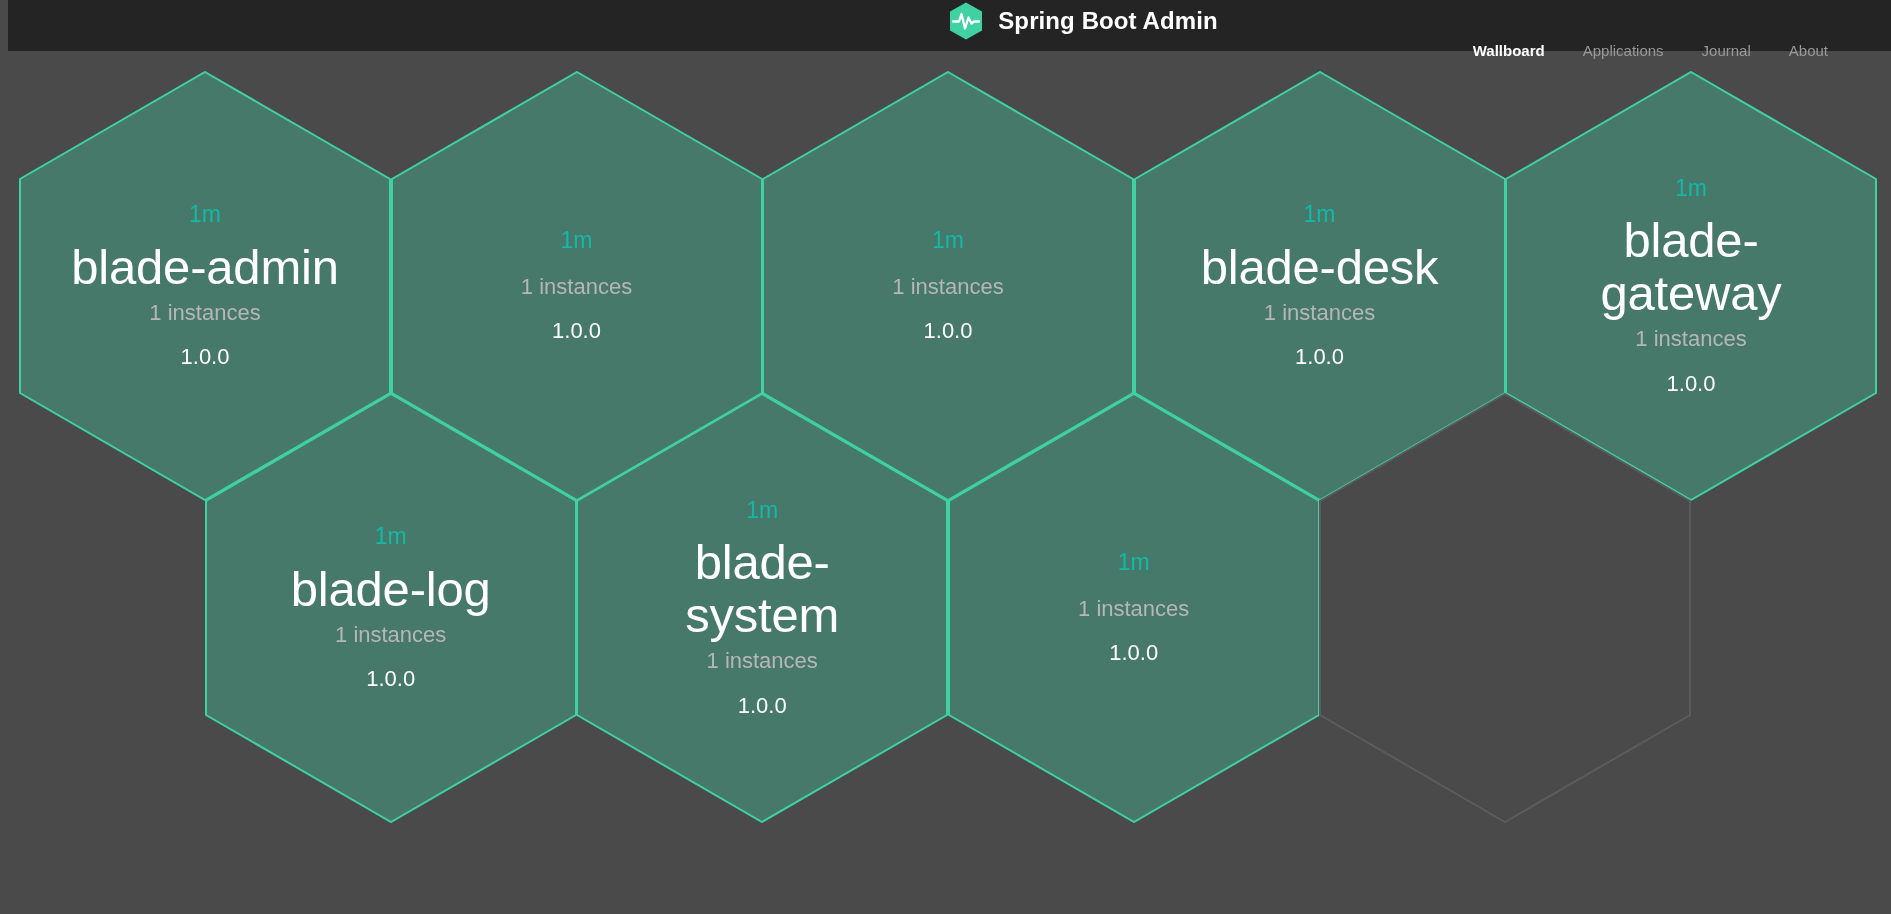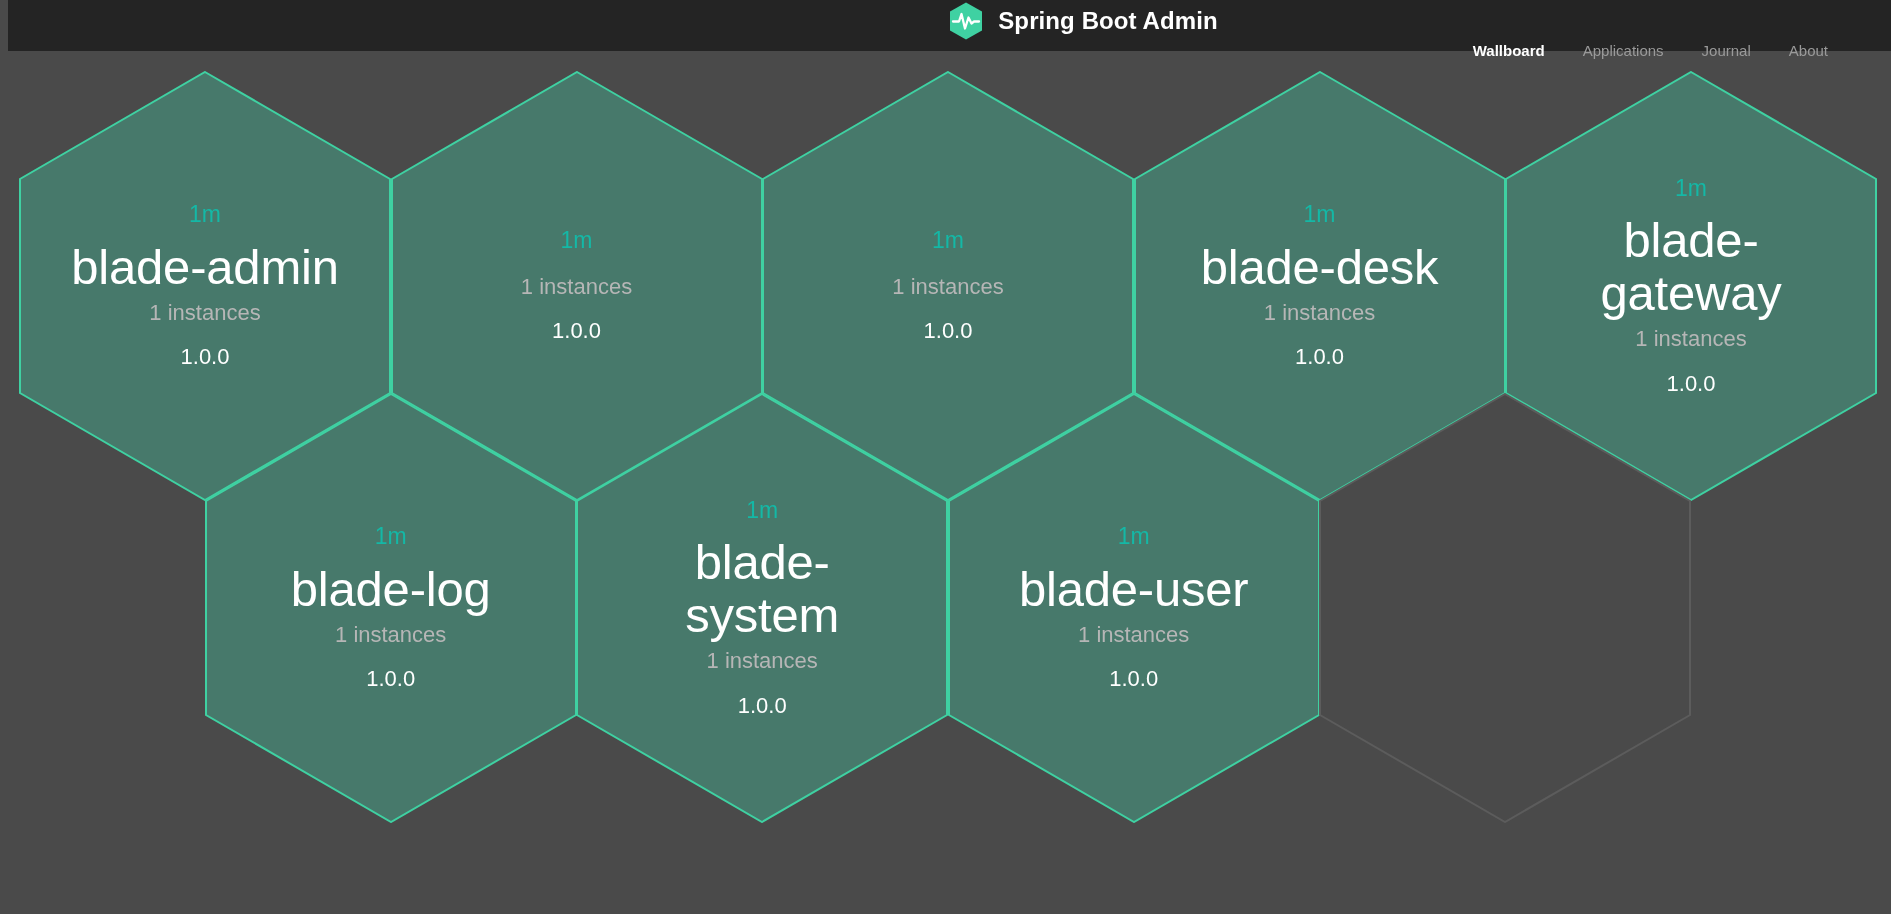--- a/index.html
+++ b/index.html
@@ -196,21 +196,20 @@
         <div class="hex-instances">1 instances</div>
         <div class="hex-version">1.0.0</div>
       </div>
     </div>
     <div class="hex" style="left: 947.7px; top: 342px;">
       <svg viewBox="0 0 372 430" preserveAspectRatio="none" aria-hidden="true">
         <polygon points="186,1 371,108 371,322 186,429 1,322 1,108" fill="#47796b" stroke="#3fd1a2" stroke-width="2"></polygon>
       </svg>
       <div class="hex-content">
         <div class="hex-status">1m</div>
-        <div class="hex-name">blade-user</div>
         <div class="hex-instances">1 instances</div>
         <div class="hex-version">1.0.0</div>
       </div>
     </div>
     <div class="hex empty" style="left: 1319.2px; top: 342px;">
       <svg viewBox="0 0 372 430" preserveAspectRatio="none" aria-hidden="true">
         <polygon points="186,1 371,108 371,322 186,429 1,322 1,108" fill="none" stroke="#5c5c5c" stroke-width="2"></polygon>
       </svg>
     </div>
   </div>

